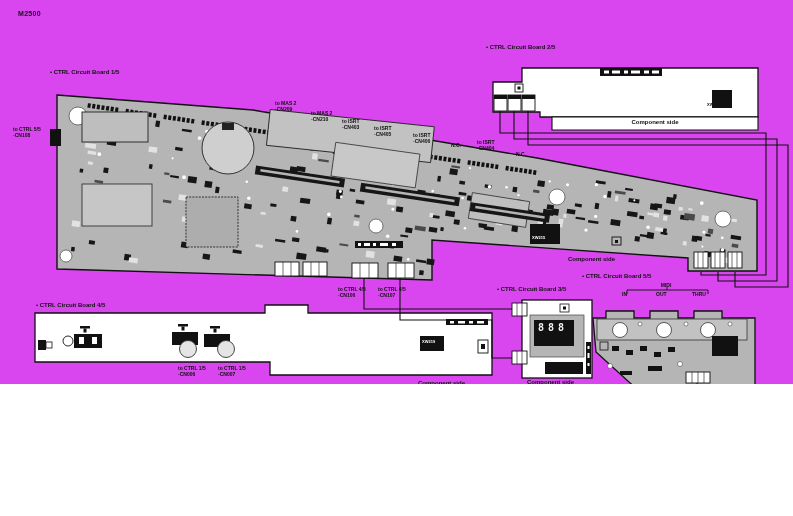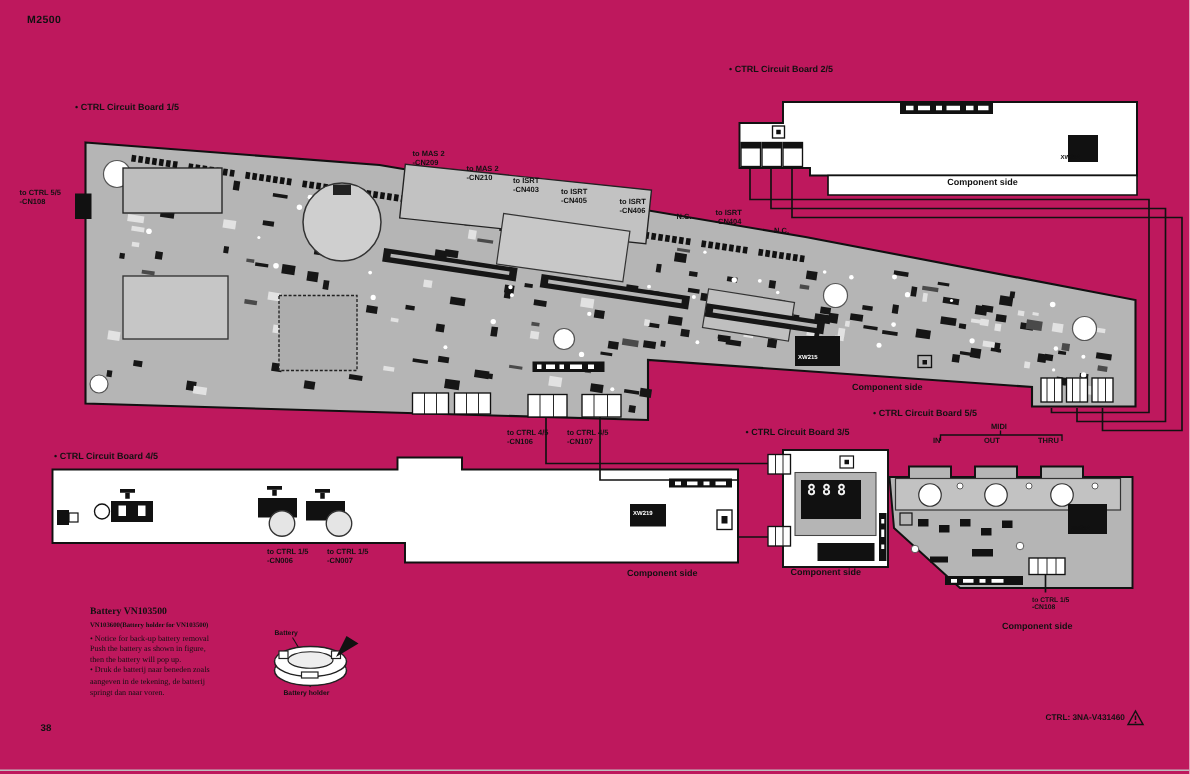--- a/index.html
+++ b/index.html
@@ -1,16 +1,16 @@
 <!DOCTYPE html>
 <html><head>
 <meta charset="utf-8">
 <style>
   html,body{margin:0;padding:0;background:#fff;}
-  #page{position:relative;width:793px;height:516px;background:#be185d;overflow:hidden;
+  #page{position:relative;width:793px;height:384px;background:#d946ef;overflow:hidden;
         font-family:"Liberation Sans",sans-serif;}
   #gfx{position:absolute;left:0;top:0;}
   .lbl{position:absolute;font:bold 5px "Liberation Sans",sans-serif;color:#111;
        white-space:pre-line;line-height:1.2;letter-spacing:0;}
   .fs45{font-size:4.5px;font-weight:bold;}
   .fs4{font-size:4px;font-weight:bold;}
   .fs6{font-size:6px;}
   .fs65{font-size:6.5px;}
   .fs7{font-size:7px;letter-spacing:.3px;}
   .serif{font-family:"Liberation Serif",serif;font-weight:bold;}

